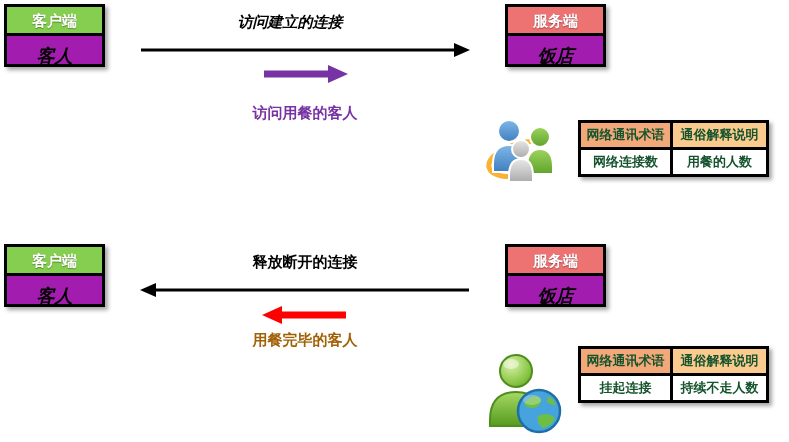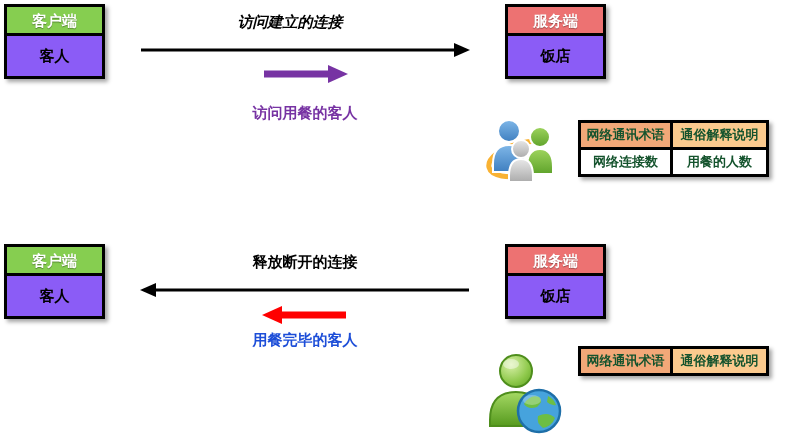--- a/index.html
+++ b/index.html
@@ -10,54 +10,55 @@
     height: 442px;
     background: #fff;
     font-family: "DejaVu Sans", sans-serif;
     overflow: hidden;
   }
   
   .entity-box {
     position: absolute;
     width: 101px;
     border: 3px solid #000;
-    background: #8b5cf6;
+    background: #a21caf;
     box-shadow: 3px 3px 4px rgba(0,0,0,0.35);
     text-align: center;
   }
   .entity-header {
     height: 29px;
     line-height: 29px;
     border-bottom: 3px solid #000;
     font-size: 15px;
     font-weight: bold;
     color: #fff;
     text-shadow: 0 1px 1px rgba(0,0,0,0.35);
   }
   .entity-header.green { background: #86CE50; }
   .entity-header.pink  { background: #ED7272; }
   .entity-body {
-    height: 40px;
+    height: 28px;
     line-height: 40px;
-    font-size: 15px;
+    font-size: 18px;
     font-weight: bold;
     color: #000;
+    font-style: italic;
   }
   
   .flow-label {
     position: absolute;
     width: 210px;
     text-align: center;
     font-size: 15px;
     font-weight: bold;
     color: #000;
     line-height: 20px;
   }
   .flow-label.purple { color: #7733A3; margin-top: 12px; }
-  .flow-label.red    { color: #1d4ed8; }
+  .flow-label.red    { color: #a16207; }
   .arrow-svg { position: absolute; }
   
   .term-table {
     position: absolute;
     border-collapse: collapse;
     background: #fff;
     box-shadow: 3px 3px 4px rgba(0,0,0,0.35);
   }
   .term-table th, .term-table td {
     border: 3px solid #000;
@@ -197,17 +198,21 @@
     </svg>
 
     <table class="term-table" style="left:578px; top:346px;">
       <thead>
         <tr>
           <th class="col-term">网络通讯术语</th>
           <th class="col-explain">通俗解释说明</th>
         </tr>
       </thead>
       <tbody>
+        <tr>
+          <td>挂起连接</td>
+          <td>持续不走人数</td>
+        </tr>
       </tbody>
     </table>
   </div>
 
 </div>
 
 </body></html>

